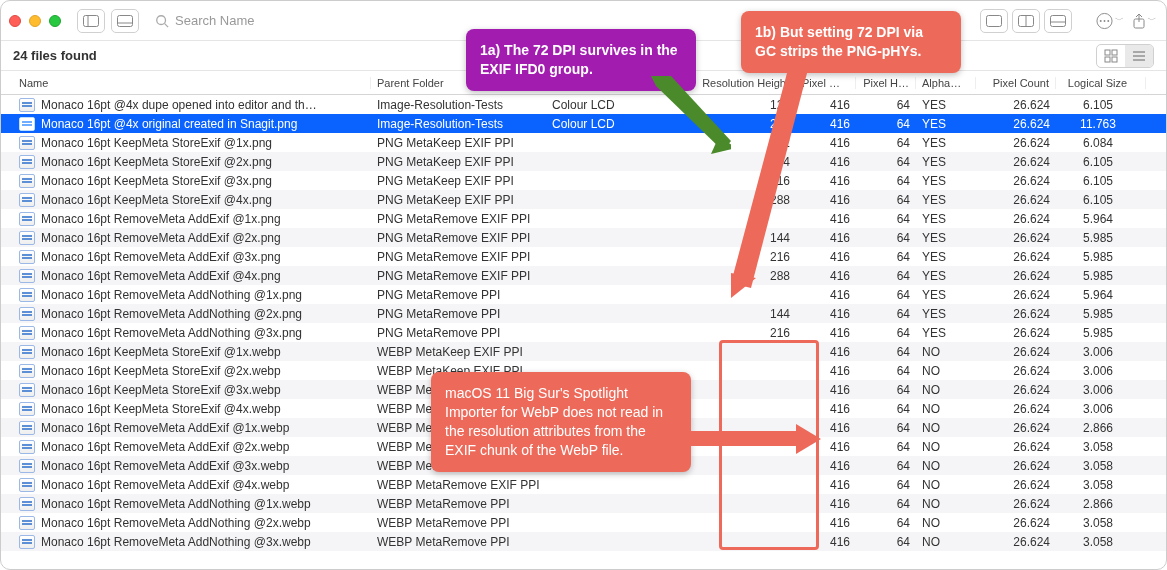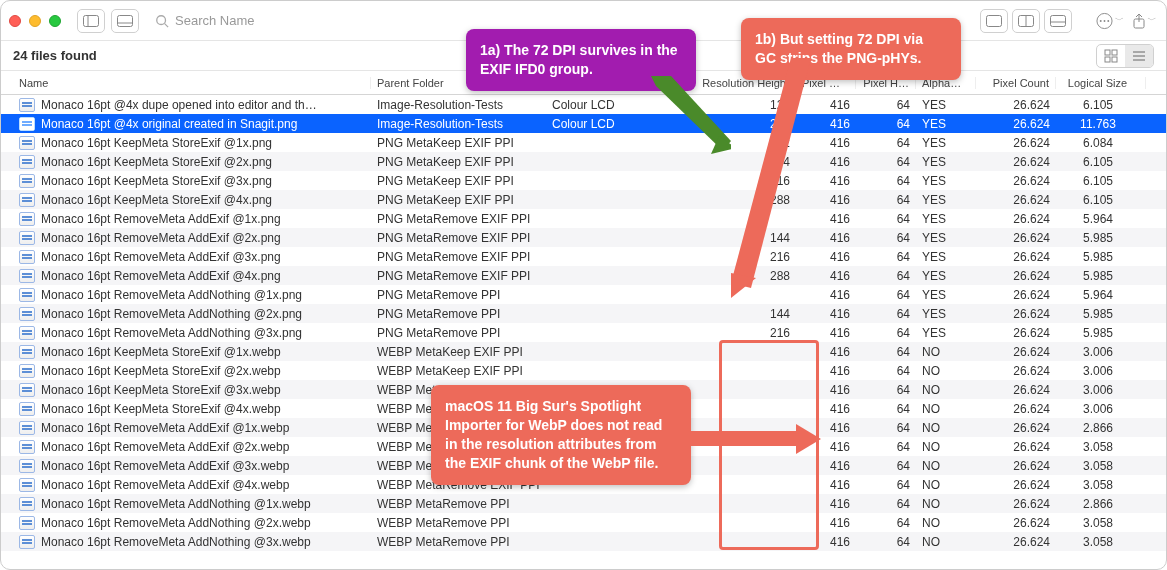--- a/index.html
+++ b/index.html
@@ -498,27 +498,27 @@
         <div class="td c-lsize">3.058</div>
       </div>
     </div>
 
   <div class="callout green" style="top:28px; left:465px; width:230px;">1a) The 72 DPI survives in the EXIF IFD0 group.</div>
   <svg class="arrow" style="top:75px; left:590px;" width="140" height="80">
       <polygon points="60,0 80,0 140,65 132,75 65,10 60,0" fill="#4a8a2a"></polygon>
       <polygon points="128,60 145,72 120,78" fill="#4a8a2a"></polygon>
     </svg>
 
-  <div class="callout red" style="top:17px; left:740px; width:220px;">1b) But setting 72 DPI via GC strips the PNG-pHYs.</div>
+  <div class="callout red" style="top:10px; left:740px; width:220px;">1b) But setting 72 DPI via GC strips the PNG-pHYs.</div>
   <svg class="arrow" style="top:57px; left:730px;" width="100" height="240">
       <polygon points="60,0 80,0 20,230 0,225 60,0" fill="#ed6a5a"></polygon>
       <polygon points="0,215 25,220 0,240" fill="#ed6a5a"></polygon>
     </svg>
 
-  <div class="callout red" style="top:384px; left:430px; width:260px; font-weight:700;">macOS 11 Big Sur's Spotlight Importer for WebP does not read in the resolution attributes from the EXIF chunk of the WebP file.</div>
+  <div class="callout red" style="top:371px; left:430px; width:260px; font-weight:400;">macOS 11 Big Sur's Spotlight Importer for WebP does not read in the resolution attributes from the EXIF chunk of the WebP file.</div>
   <svg class="arrow" style="top:420px; left:690px;" width="130" height="40">
       <polygon points="0,10 0,25 110,25 110,10" fill="#ed6a5a"></polygon>
       <polygon points="105,3 130,18 105,33" fill="#ed6a5a"></polygon>
     </svg>
 
   <div class="highlight-box" style="top:339px; left:718px; width:100px; height:210px;"></div>
 
 </div>
 
 </body></html>

